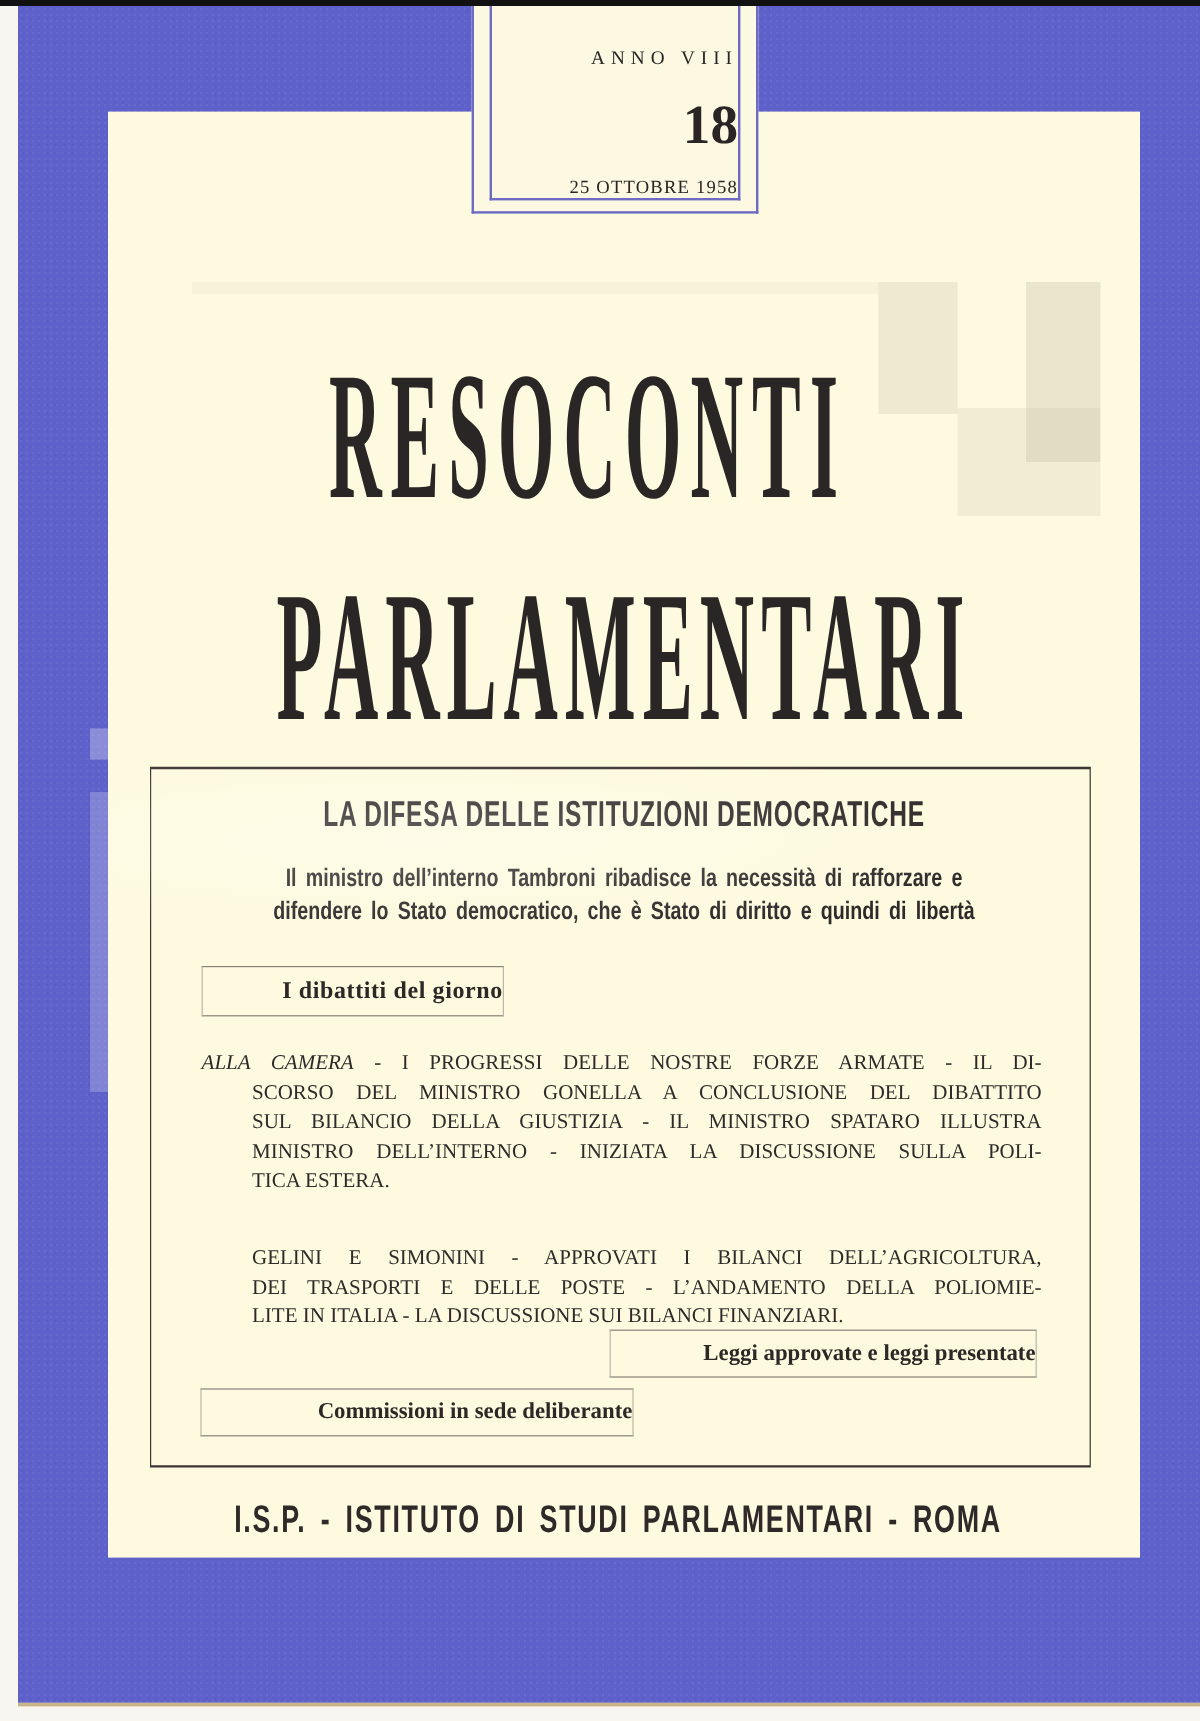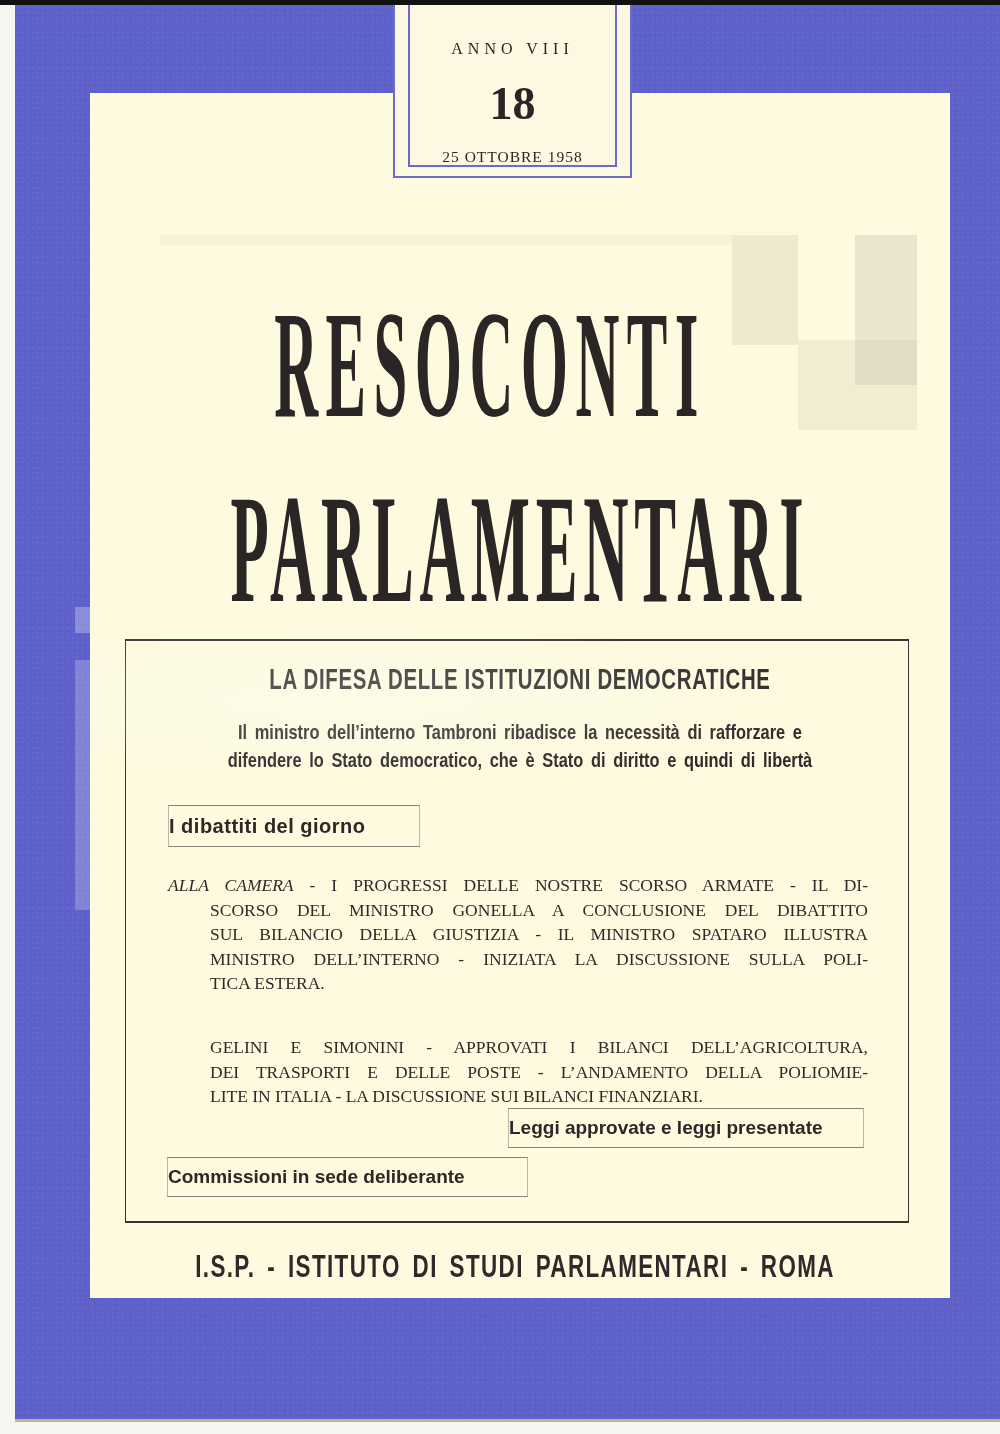--- a/index.html
+++ b/index.html
@@ -31,21 +31,21 @@
   .title-shade-c { position: absolute; left: 798px; top: 340px; width: 119px; height: 90px; background: rgba(170,160,140,0.14); }
   .title-shade-d { position: absolute; left: 160px; top: 235px; width: 572px; height: 10px; background: rgba(170,160,140,0.08); }
 
   .date-tab {
     position: absolute; left: 393px; top: 5px; width: 239px; height: 173px;
     background: #fdf8e2; border: 2px solid #6d6bc4; border-top: none; box-sizing: border-box;
   }
   .date-tab-inner {
     position: absolute; left: 13px; top: 0; right: 13px; bottom: 9px;
     border: 2px solid #6d6bc4; border-top: none;
-    text-align: center; color: #2a2524;
+    text-align: right; color: #2a2524;
   }
   .anno { margin-top: 35px; font-size: 16px; letter-spacing: 5px; font-family: "Liberation Serif", serif; }
   .issue { margin-top: 20px; font-size: 46px; font-weight: bold; line-height: 52px; font-family: "Liberation Serif", serif; }
   .date { margin-top: 18px; font-size: 15.5px; letter-spacing: 1px; font-family: "Liberation Serif", serif; }
 
   .title-line {
     position: absolute; left: 0; width: 1000px; text-align: center;
     font-family: "Liberation Serif", serif; font-weight: bold; color: #2b2626;
     transform-origin: center top; white-space: nowrap;
   }
@@ -66,22 +66,22 @@
     position: absolute; left: 0; width: 1040px; text-align: center;
     font-family: "Liberation Sans", sans-serif; font-weight: bold; font-size: 21px; color: #2f2a29;
     transform: scaleX(0.78); transform-origin: center top; word-spacing: 4px; white-space: nowrap;
   }
   .subhead-1 { top: 720px; }
   .subhead-2 { top: 748px; }
 
   .label-box {
     position: absolute; border-top: 1px solid #8a8278; border-bottom: 1px solid #8a8278;
     border-left: 1px solid #bdb5a7; border-right: 1px solid #bdb5a7;
-    box-sizing: border-box; text-align: left; color: #2d2726;
-    font-family: Liberation Sans, sans-serif; font-weight: bold;
+    box-sizing: border-box; text-align: right; color: #2d2726;
+    font-family: Liberation Serif, serif; font-weight: bold;
   }
   .dibattiti { left: 168px; top: 805px; width: 252px; height: 42px; font-size: 20px; line-height: 40px; letter-spacing: 0.5px; }
   .commissioni { left: 167px; top: 1157px; width: 361px; height: 40px; font-size: 19px; line-height: 38px; }
   .leggi { left: 508px; top: 1108px; width: 356px; height: 40px; font-size: 19px; line-height: 38px; }
 
   .para {
     position: absolute; left: 168px; width: 700px;
     font-family: "Liberation Serif", serif; font-size: 17.5px; line-height: 24.5px; color: #2f2a29;
   }
   .para .line { display: block; white-space: nowrap; text-align: justify; text-align-last: justify; }
@@ -127,21 +127,21 @@
 
 <div class="box"></div>
 
 <div class="headline">LA DIFESA DELLE ISTITUZIONI DEMOCRATICHE</div>
 <div class="subhead subhead-1">Il ministro dell’interno Tambroni ribadisce la necessità di rafforzare e</div>
 <div class="subhead subhead-2">difendere lo Stato democratico, che è Stato di diritto e quindi di libertà</div>
 
 <div class="label-box dibattiti">I dibattiti del giorno</div>
 
 <div class="para para-camera">
-  <span class="line"><span class="lead">ALLA CAMERA</span><span> - I PROGRESSI DELLE NOSTRE SCORSO ARMATE - IL DI-</span></span>
+  <span class="line"><span class="lead">ALLA CAMERA</span><span> - I PROGRESSI DELLE NOSTRE FORZE ARMATE - IL DI-</span></span>
   <span class="line indent">SCORSO DEL MINISTRO GONELLA A CONCLUSIONE DEL DIBATTITO</span>
   <span class="line indent">SUL BILANCIO DELLA GIUSTIZIA - IL MINISTRO SPATARO ILLUSTRA</span>
   <span class="line indent">MINISTRO DELL’INTERNO - INIZIATA LA DISCUSSIONE SULLA POLI-</span>
   <span class="line indent last">TICA ESTERA.</span>
 </div>
 
 <div class="para para-senato">
   <span class="line indent">GELINI E SIMONINI - APPROVATI I BILANCI DELL’AGRICOLTURA,</span>
   <span class="line indent">DEI TRASPORTI E DELLE POSTE - L’ANDAMENTO DELLA POLIOMIE-</span>
   <span class="line indent last">LITE IN ITALIA - LA DISCUSSIONE SUI BILANCI FINANZIARI.</span>

